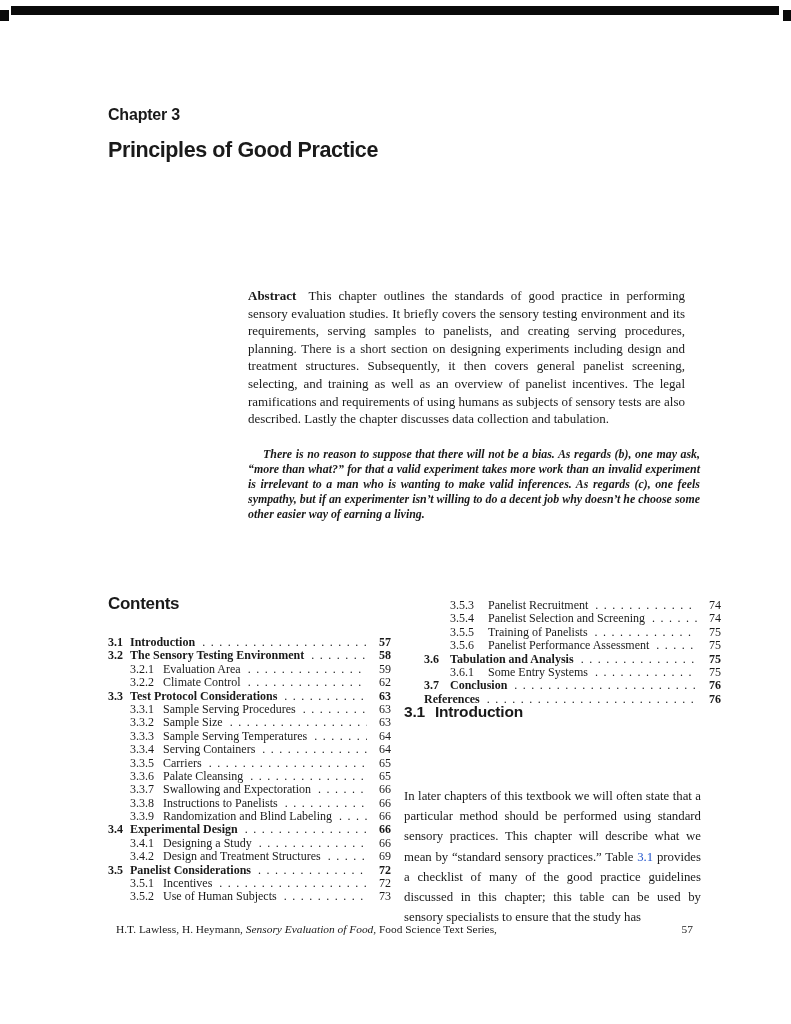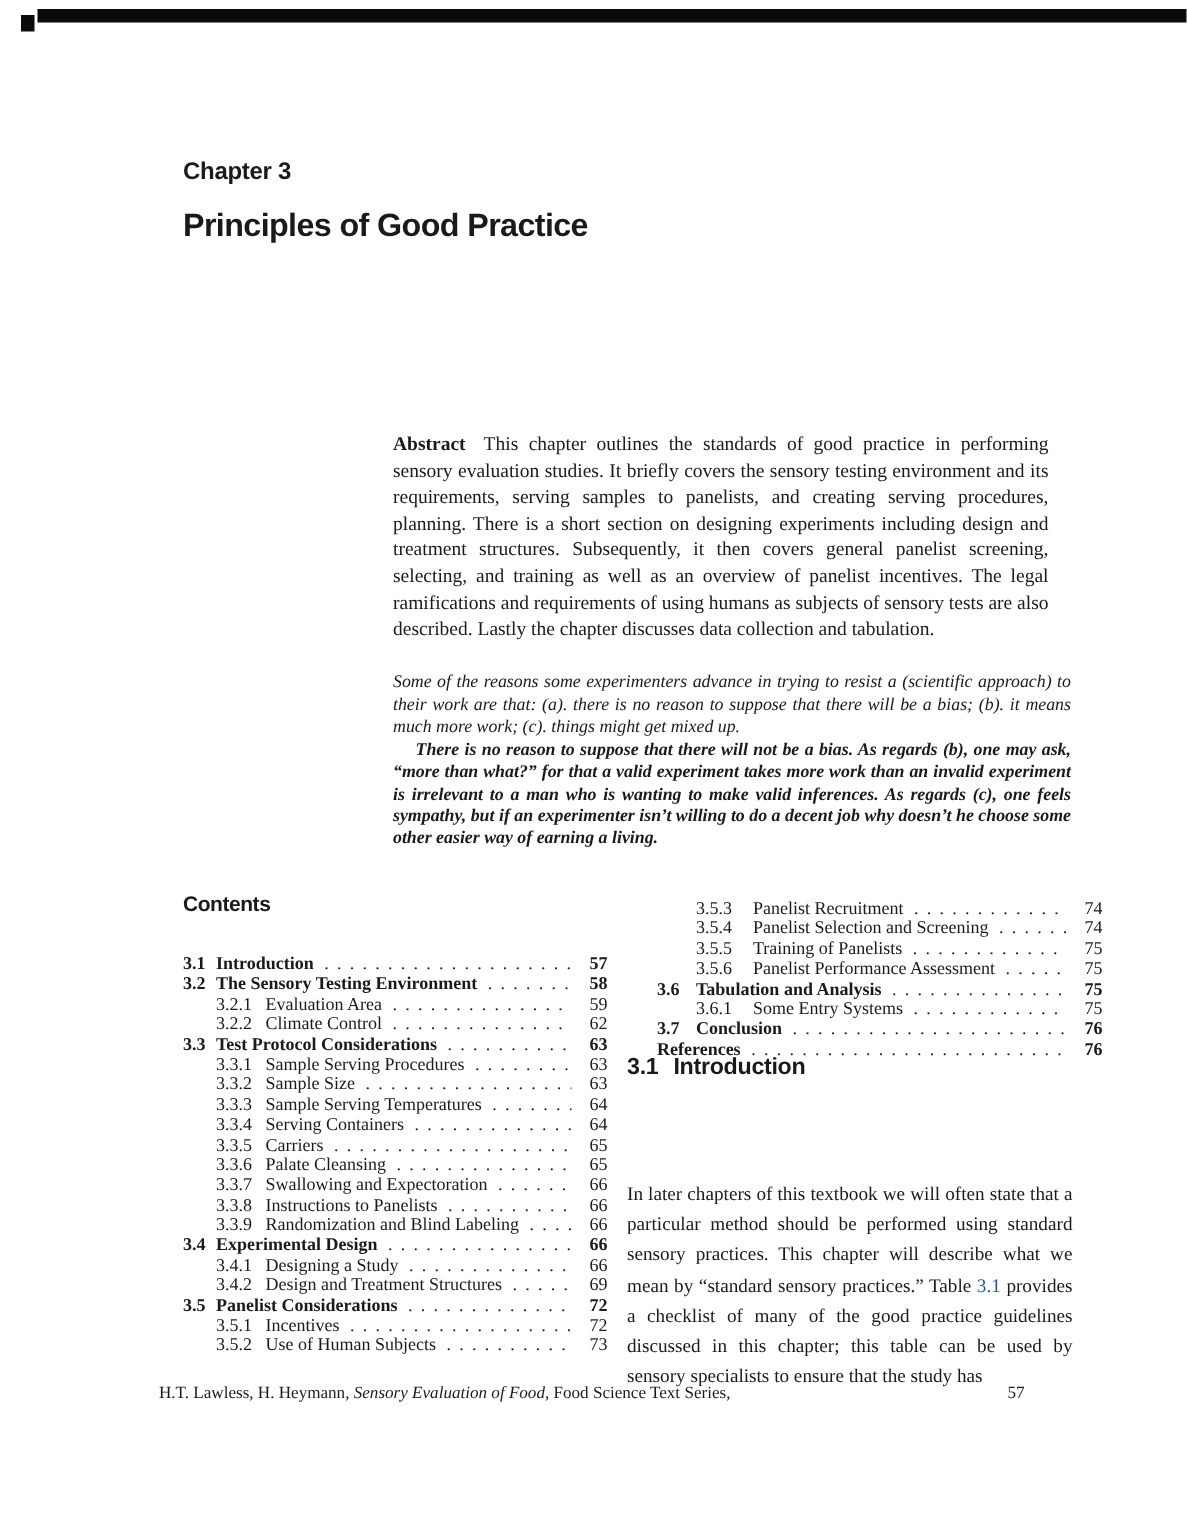--- a/index.html
+++ b/index.html
@@ -1,75 +1,74 @@
 <!DOCTYPE html>
 <html><head>
 <meta charset="utf-8">
 <style>
   html,body{margin:0;padding:0;}
   body{
     width:791px;height:1024px;position:relative;background:#ffffff;
     font-family:"Liberation Serif", serif;color:#1a1a1a;overflow:hidden;
     -webkit-font-smoothing:antialiased;
   }
-  .abs{position:absolute;margin-left:14px;}
+  .abs{position:absolute;}
   
   .scan-bar{left:11px;top:6px;width:768px;height:9px;background:#0a0a0a;}
   .scan-nub-l{left:0;top:10px;width:9px;height:11px;background:#0a0a0a;}
   .scan-nub-r{left:783px;top:10px;width:8px;height:11px;background:#0a0a0a;}
   
   .chapter-label{left:108px;top:106px;font-family:"Liberation Sans",sans-serif;font-weight:bold;font-size:16px;letter-spacing:-0.2px;}
   .page-title{left:108px;top:138px;font-family:"Liberation Sans",sans-serif;font-weight:bold;font-size:21.5px;letter-spacing:-0.4px;}
   
   .abstract{left:248px;top:287px;width:437px;font-size:13px;line-height:17.6px;text-align:justify;}
   .abstract b{margin-right:12px;}
   
   .quote{left:248px;top:447px;width:452px;font-size:11.9px;line-height:14.9px;font-style:italic;text-align:justify;}
   .quote p{margin:0;}
   .quote .p2{text-indent:15px;font-weight:bold;}
   .quote .attribution{text-align:right;font-style:normal;font-weight:bold;margin-top:5px;padding-right:2px;}
   
-  .contents-heading{left:108px;top:594px;font-family:"Liberation Sans",sans-serif;font-weight:bold;font-size:14px;letter-spacing:-0.3px;}
+  .contents-heading{left:108px;top:594px;font-family:"Liberation Sans",sans-serif;font-weight:bold;font-size:17px;letter-spacing:-0.3px;}
   .toc{font-size:12px;}
   .toc-left{left:108px;top:636px;width:283px;}
   .toc-right{left:424px;top:599px;width:297px;}
   .toc-row{display:flex;align-items:baseline;height:13.4px;line-height:13.4px;}
   .toc-row.b .toc-num,.toc-row.b .toc-label,.toc-row.b .toc-page{font-weight:bold;}
   .toc-num{flex:0 0 22px;}
   .lvl1 .toc-num{flex:0 0 33px;margin-left:22px;}
   .toc-right .toc-num{flex-basis:26px;}
   .toc-right .lvl1 .toc-num{flex-basis:38px;margin-left:26px;}
   .toc-label{white-space:nowrap;}
   .toc-dots{flex:1 1 auto;overflow:hidden;white-space:nowrap;letter-spacing:5.5px;padding-left:7px;color:#1a1a1a;}
   .toc-page{flex:0 0 24px;text-align:right;}
   
   .section-heading{left:404px;top:703px;font-family:"Liberation Sans",sans-serif;font-weight:bold;font-size:15.5px;letter-spacing:-0.2px;}
   .section-heading .sec-num{margin-right:10px;}
   .intro-body{left:404px;top:786px;width:297px;font-size:12.8px;line-height:20.2px;text-align:justify;font-family:Liberation Serif, serif;}
   .table-link{color:#2154cc;cursor:pointer;}
   
-  .footer{left:92px;top:922px;width:577px;font-size:11.4px;line-height:14.6px;}
+  .footer{left:116px;top:922px;width:577px;font-size:11.4px;line-height:14.6px;}
   .footer .folio{position:absolute;right:0;top:0;}
 </style>
 </head>
 <body>
 
 <div class="abs scan-bar"></div>
 <div class="abs scan-nub-l"></div>
 <div class="abs scan-nub-r"></div>
 
 <div class="abs chapter-label">Chapter 3</div>
 <div class="abs page-title">Principles of Good Practice</div>
 
 <div class="abs abstract">
   <b>Abstract</b><span>This chapter outlines the standards of good practice in performing sensory evaluation studies. It briefly covers the sensory testing environment and its requirements, serving samples to panelists, and creating serving procedures, planning. There is a short section on designing experiments including design and treatment structures. Subsequently, it then covers general panelist screening, selecting, and training as well as an overview of panelist incentives. The legal ramifications and requirements of using humans as subjects of sensory tests are also described. Lastly the chapter discusses data collection and tabulation.</span>
 </div>
 
 <div class="abs quote">
-  <p class="p1">Some of the reasons some experimenters advance in trying to resist a (scientific approach) to their work are that: (a). there is no reason to suppose that there will be a bias; (b). it means much more work; (c). things might get mixed up.</p>
   <p class="p2">There is no reason to suppose that there will not be a bias. As regards (b), one may ask, “more than what?” for that a valid experiment takes more work than an invalid experiment is irrelevant to a man who is wanting to make valid inferences. As regards (c), one feels sympathy, but if an experimenter isn’t willing to do a decent job why doesn’t he choose some other easier way of earning a living.</p>
 </div>
 
 <div class="abs contents-heading">Contents</div>
 <div class="abs toc toc-left">
     <div class="toc-row b">
       <span class="toc-num">3.1</span>
       <span class="toc-label">Introduction</span>
       <span class="toc-dots">............................................................</span>
       <span class="toc-page">57</span>

